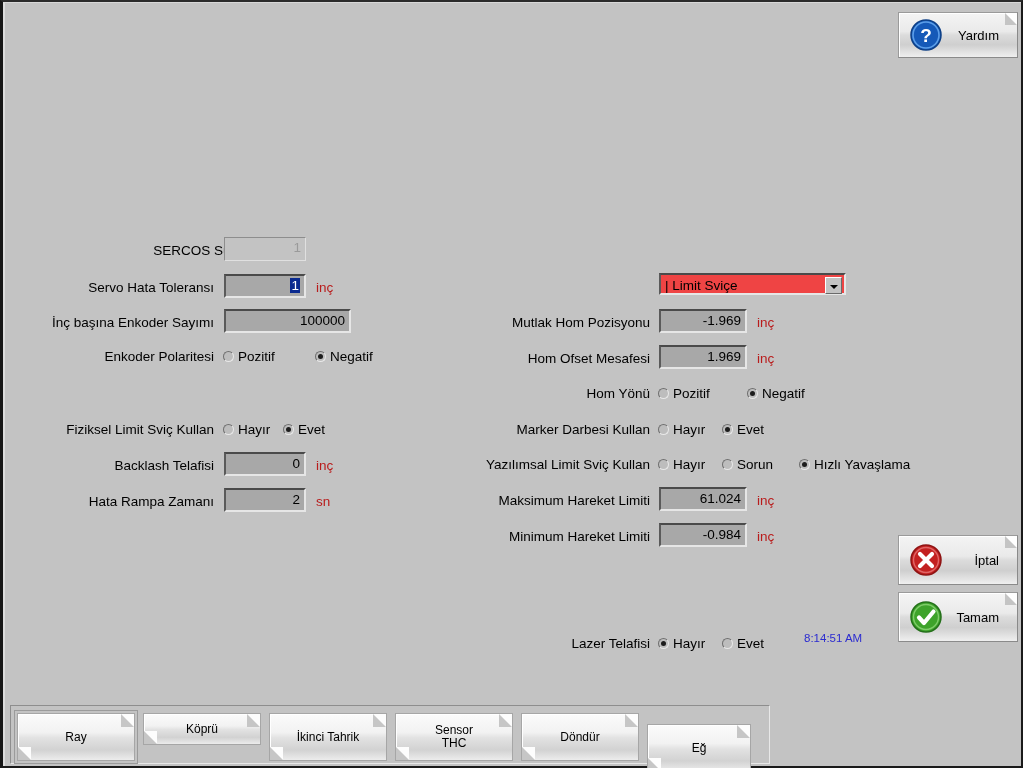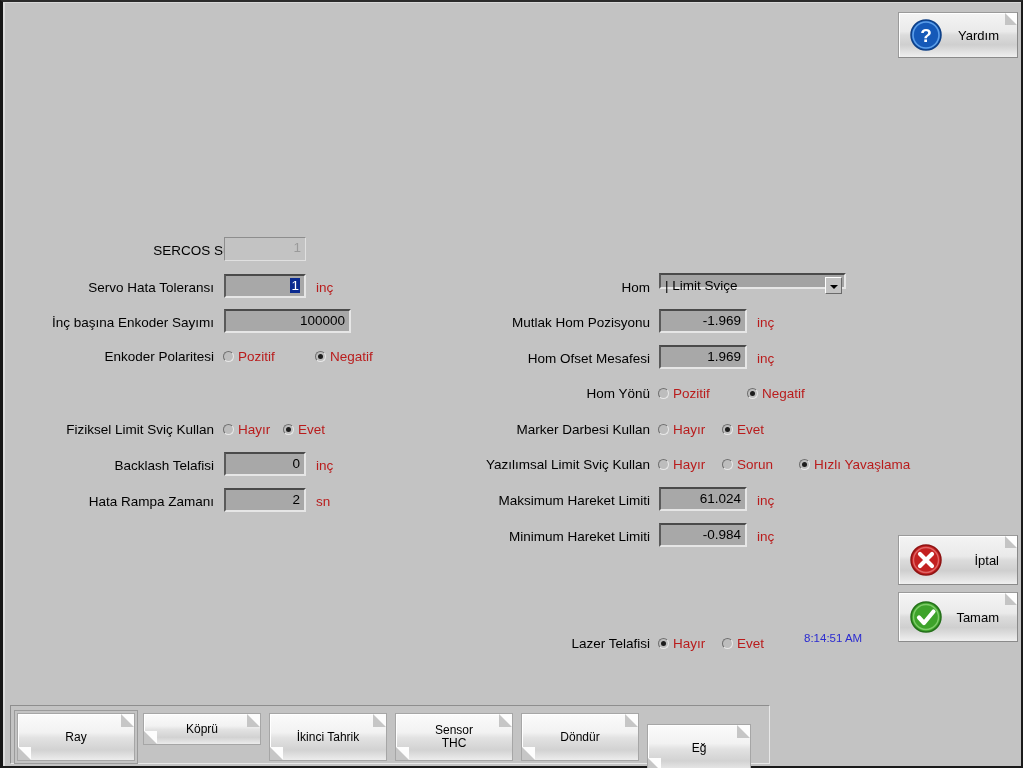--- a/index.html
+++ b/index.html
@@ -79,22 +79,22 @@
   }
   .field-inner{
     display:block;width:100%;height:100%;
     line-height:20px;text-align:right;
     overflow:hidden;
   }
 
   
   .combo{
     position:absolute;
-    height:16px;
-    background:#a3a3a3;
+    height:22px;
+    background:#ef4444;
     border-top:2px solid #4a4a4a;
     border-left:2px solid #5a5a5a;
     border-right:2px solid #e6e6e6;
     border-bottom:2px solid #e6e6e6;
     box-sizing:border-box;
   }
   .combo .ctext{
     position:absolute;left:4px;top:2px;
     font-size:13.5px;line-height:18px;color:#000;
     white-space:nowrap;
@@ -116,21 +116,21 @@
     border-top:4px solid #000;
   }
 
   
   .radio{
     position:absolute;
     display:inline-block;
     white-space:nowrap;
     font-size:13.5px;
     line-height:16px;
-    color:#b91c1c;
+    color:#000000;
   }
   .radio .dot{
     display:inline-block;
     width:11px;height:11px;
     border-radius:50%;
     background:#bdbdbd;
     border-top:1px solid #6f6f6f;
     border-left:1px solid #6f6f6f;
     border-right:1px solid #e8e8e8;
     border-bottom:1px solid #e8e8e8;
@@ -276,21 +276,20 @@
     <span class="field-inner">0</span>
   </div>
   <div class="unit" style="left:311px;top:455px;">inç</div>
 
   <div class="lbl" style="left:0px;top:491px;width:209px;">Hata Rampa Zamanı</div>
   <div class="field" style="left:219px;top:485px;width:82px;">
     <span class="field-inner">2</span>
   </div>
   <div class="unit" style="left:311px;top:491px;">sn</div>
 
-  <div class="lbl" style="left:440px;top:277px;width:205px;">Hom</div>
   <div class="combo" style="left:654px;top:270px;width:187px;">
     <span class="ctext">| Limit Sviçe</span>
     <span class="caret">
           <i></i>
         </span>
   </div>
 
   <div class="lbl" style="left:440px;top:312px;width:205px;">Mutlak Hom Pozisyonu</div>
   <div class="field" style="left:654px;top:306px;width:88px;">
     <span class="field-inner">-1.969</span>

